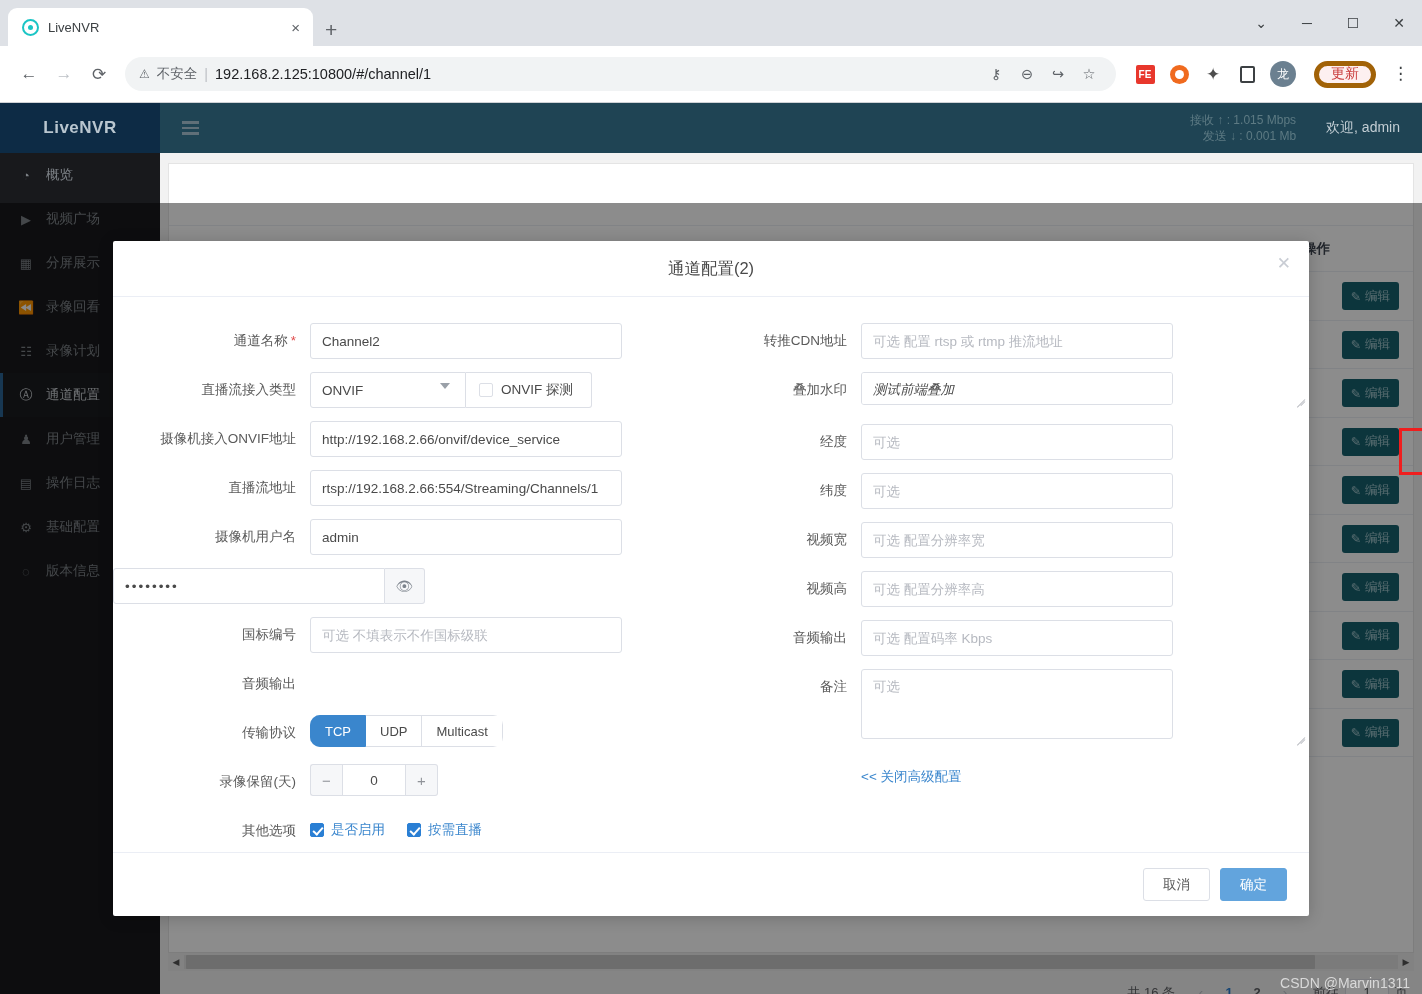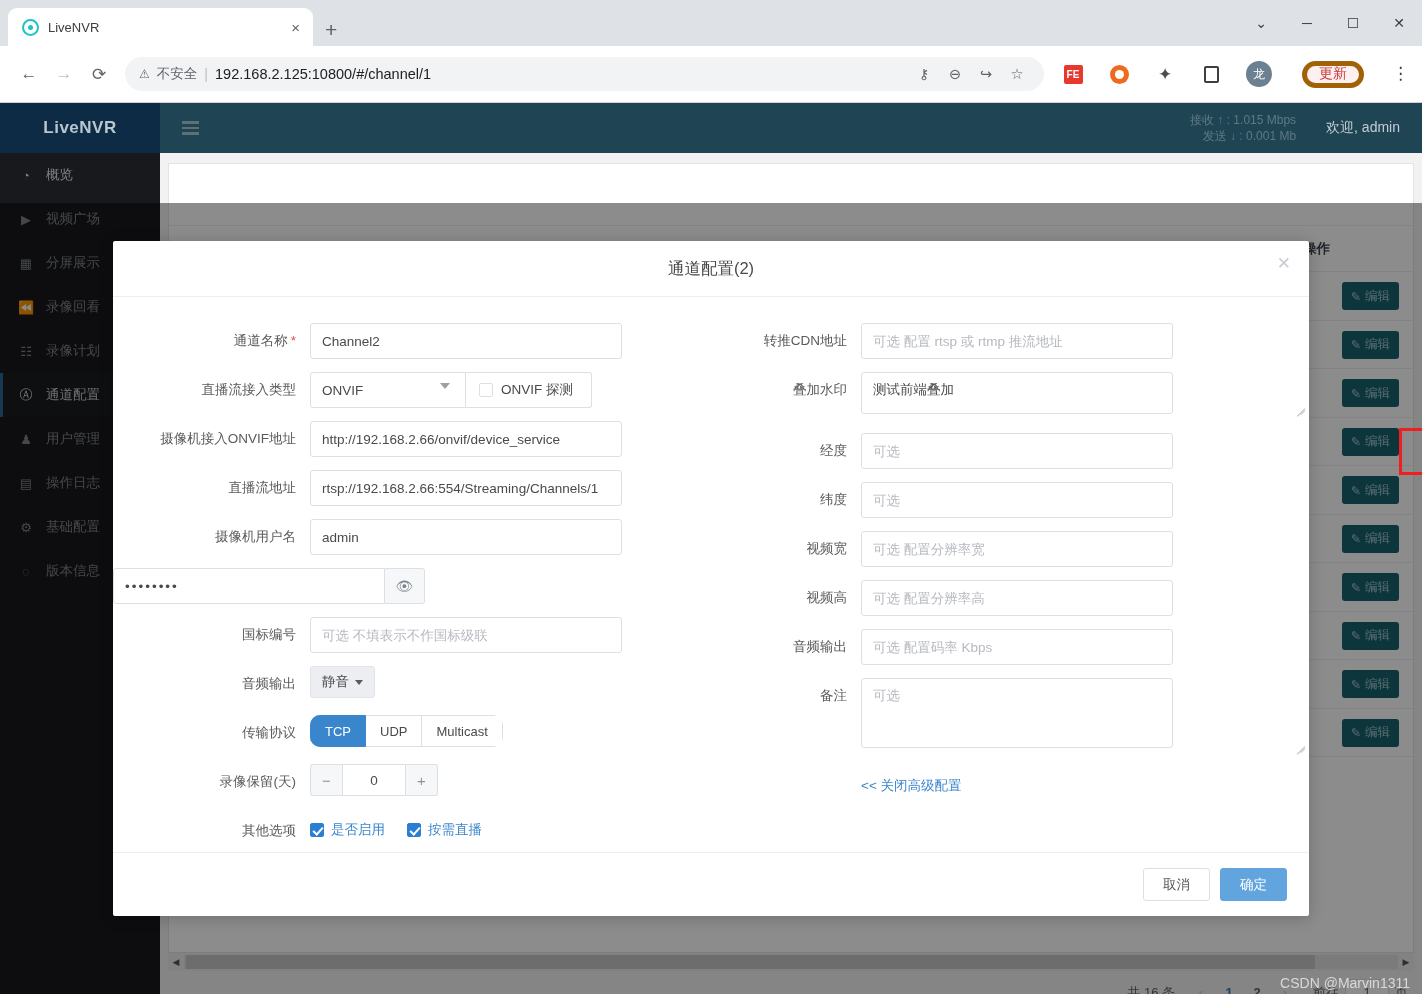--- a/index.html
+++ b/index.html
@@ -53,21 +53,21 @@
     flex: 1; height: 34px; background: #f1f3f4; border-radius: 17px;
     display: flex; align-items: center; padding: 0 14px; margin: 0 7px;
     gap: 7px; font-size: 14.5px; color: #202124;
   }
   .warn-ico { color: #5f6368; font-size: 12px; }
   .not-secure { color: #5f6368; font-size: 13.5px; }
   .url-sep { color: #bdc1c6; font-weight: 300; }
   .url-text { color: #202124; font-size: 14.5px; }
   .omni-icons { display: flex; align-items: center; gap: 5px; margin-left: auto; }
   .omni-ico { width: 26px; height: 26px; display:flex; align-items:center; justify-content:center; color:#5f6368; cursor:pointer; }
-  .ext-icons { display: flex; align-items: center; gap: 24px; padding-left: 8px; }
+  .ext-icons { display: flex; align-items: center; gap: 12px; padding-left: 8px; }
   .ext-ico { width: 22px; height: 22px; display:flex; align-items:center; justify-content:center; cursor:pointer; }
   .ext-fe { width:19px;height:19px;background:#e8372c;color:#fff;font-size:10px;font-weight:bold;
             display:flex;align-items:center;justify-content:center;border-radius:2px; }
   .ext-orange { width:19px;height:19px;border-radius:50%;background:#f06a1e; position:relative; }
   .ext-orange::after{content:"";position:absolute;left:5px;top:5px;width:9px;height:9px;border-radius:50%;background:#fff;}
   .ext-puzzle { color:#4d4d4d; font-size:17px; }
   .ext-square { width:15px;height:17px;border:2.5px solid #3c4043;border-radius:2px; }
   .avatar-btn {
     width: 26px; height: 26px; border-radius: 50%; background: #6b8090;
     color: #fff; font-size: 12px; display: flex; align-items: center;
@@ -274,21 +274,21 @@
   .opt-row { display: flex; align-items: center; gap: 22px; padding-top: 8px; }
   .opt { display: flex; align-items: center; gap: 7px; cursor: pointer; }
   .opt-label { font-size: 13.5px; color: #3a86cd; }
 
   .ta {
     width: 312px; height: 70px; border: 1px solid #dcdfe6; border-radius: 3px;
     padding: 8px 11px; font-size: 13.5px; color: #4a4a4a; background: #fff;
     font-family: inherit; resize: none; outline: none;
   }
   .ta::placeholder { color: #b6b9c0; }
-  .ta.one { height: 42px; padding-top: 8px; }
+  .ta.one { height: 33px; padding-top: 8px; font-style: italic; }
 
   .resize-grip {
     position: absolute; right: 4px; bottom: 3px; width: 10px; height: 10px;
     pointer-events: none;
   }
   .resize-grip::before, .resize-grip::after {
     content:""; position:absolute; background:#b9bcc2; height:1px; transform-origin: right;
   }
   .resize-grip::before { width: 11px; right: 0; bottom: 2px; transform: rotate(-45deg); }
   .resize-grip::after  { width: 6px;  right: 0; bottom: 0px; transform: rotate(-45deg); }
@@ -580,26 +580,20 @@
           </span>
         </div>
 
         <div class="frow">
           <span class="flabel">国标编号</span>
           <span class="fctl"><input class="inp" placeholder="可选 不填表示不作国标级联" style=""></span>
         </div>
 
         <div class="frow">
           <span class="flabel">音频输出</span>
-          <span class="fctl">
-            <span class="dropdown-btn">
-              <span>静音</span>
-              <span class="caret"></span>
-            </span>
-          </span>
         </div>
 
         <div class="frow">
           <span class="flabel">传输协议</span>
           <span class="fctl">
             <span class="btn-group">
               <span class="seg active">TCP</span>
               <span class="seg">UDP</span>
               <span class="seg">Multicast</span>
             </span>

